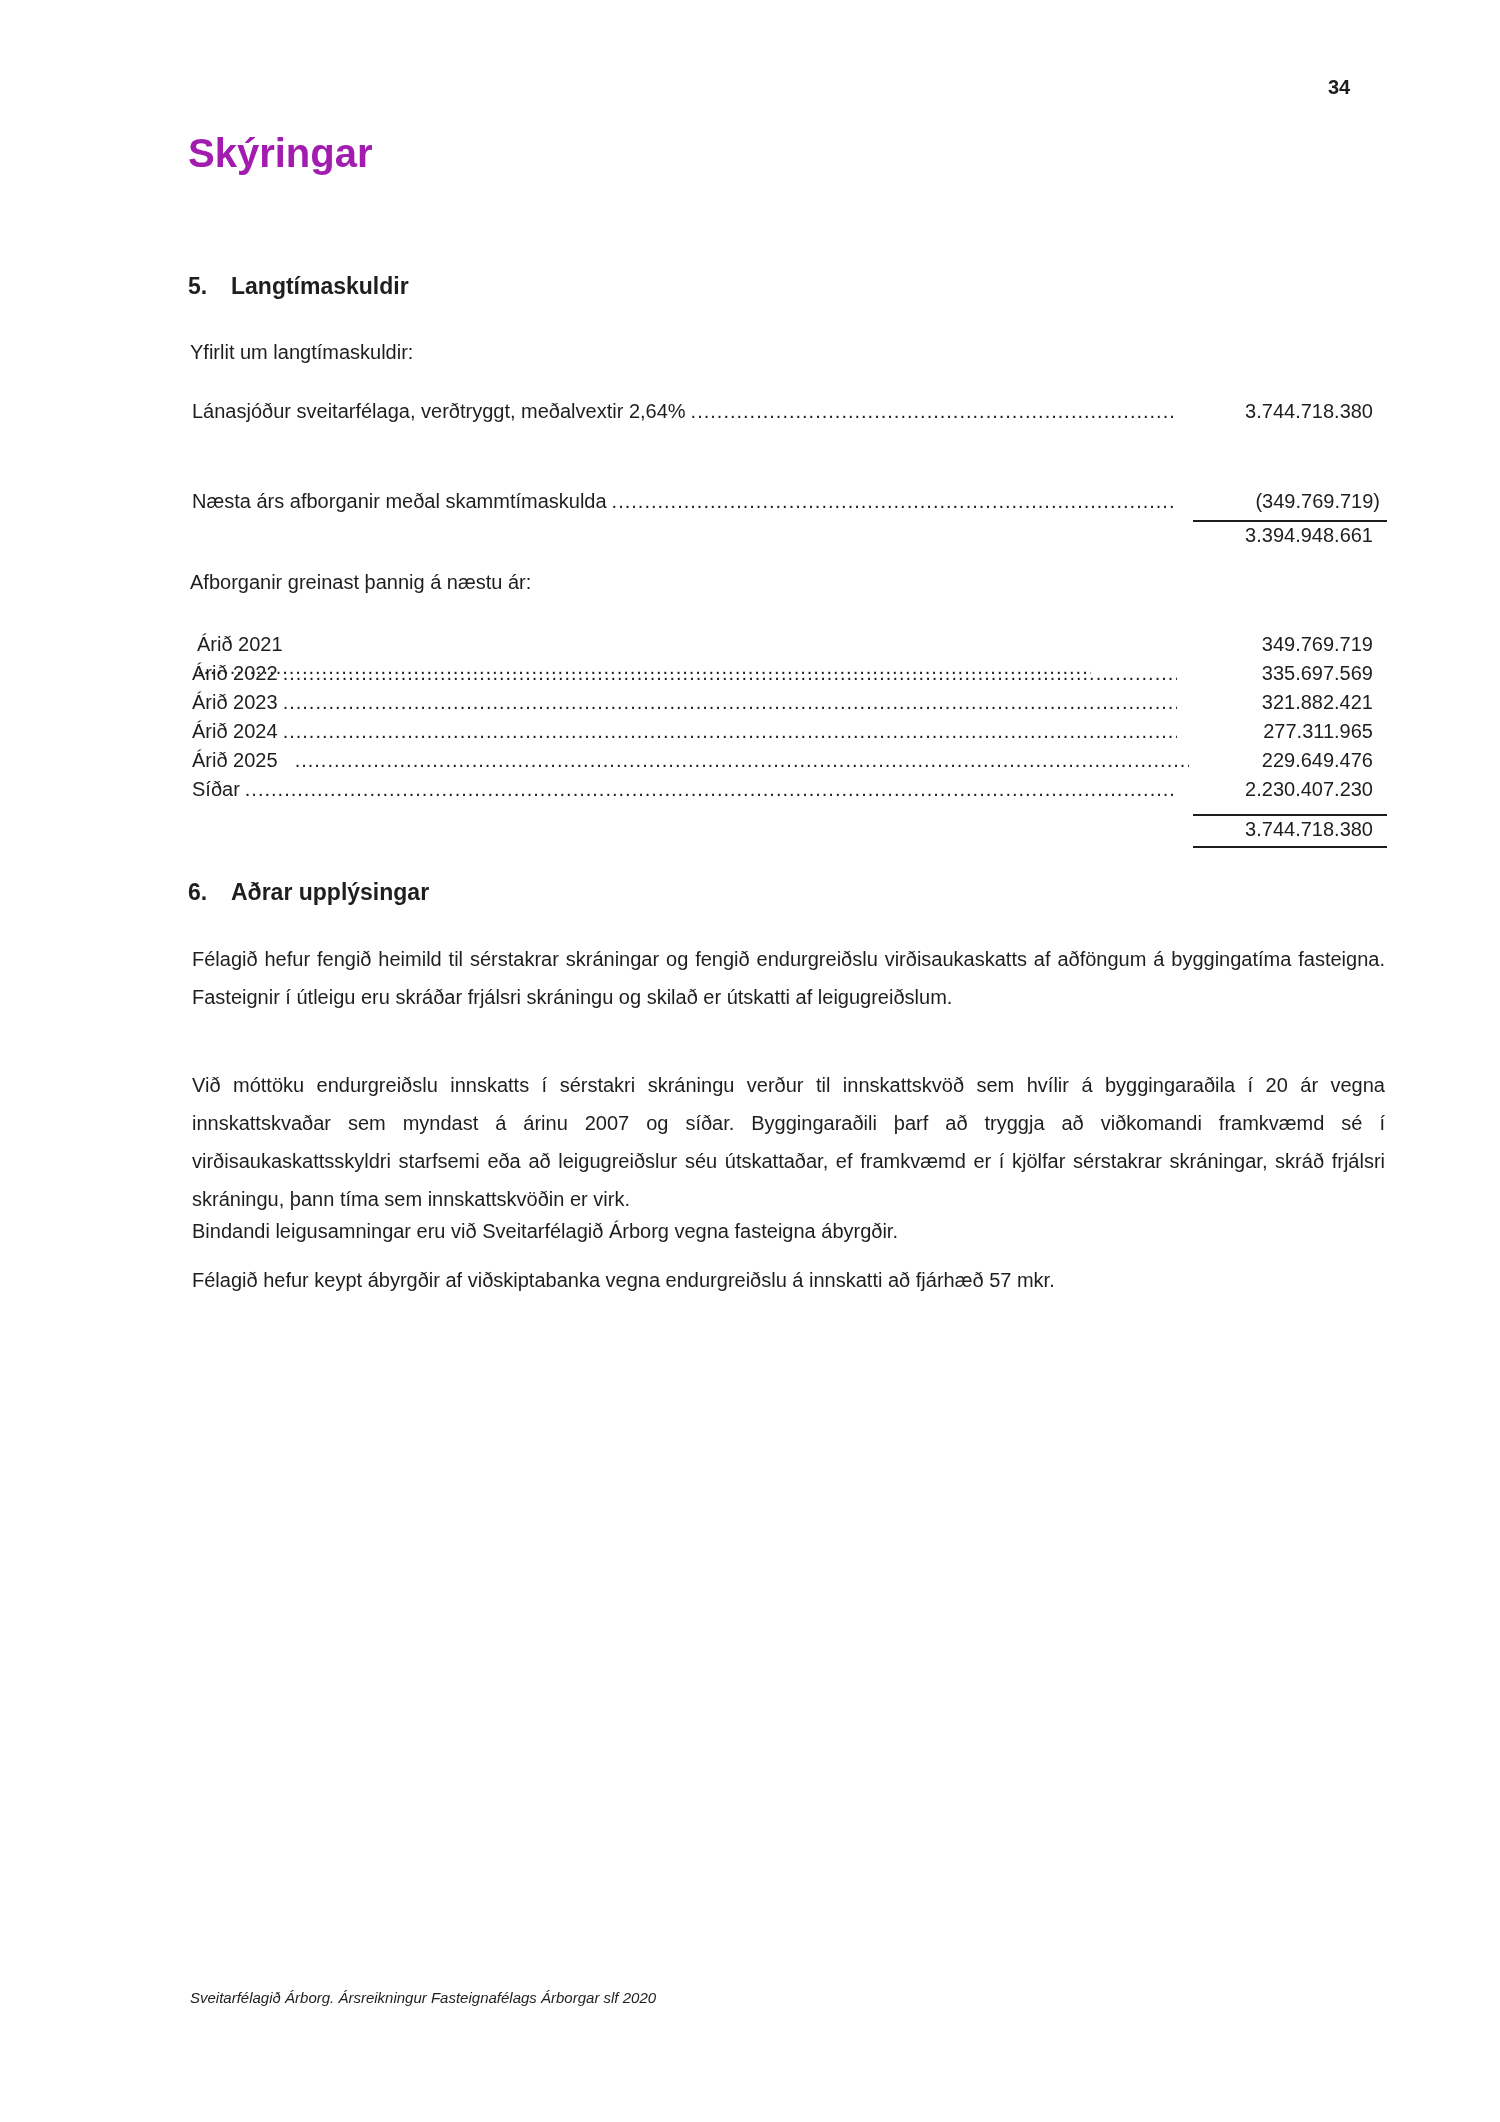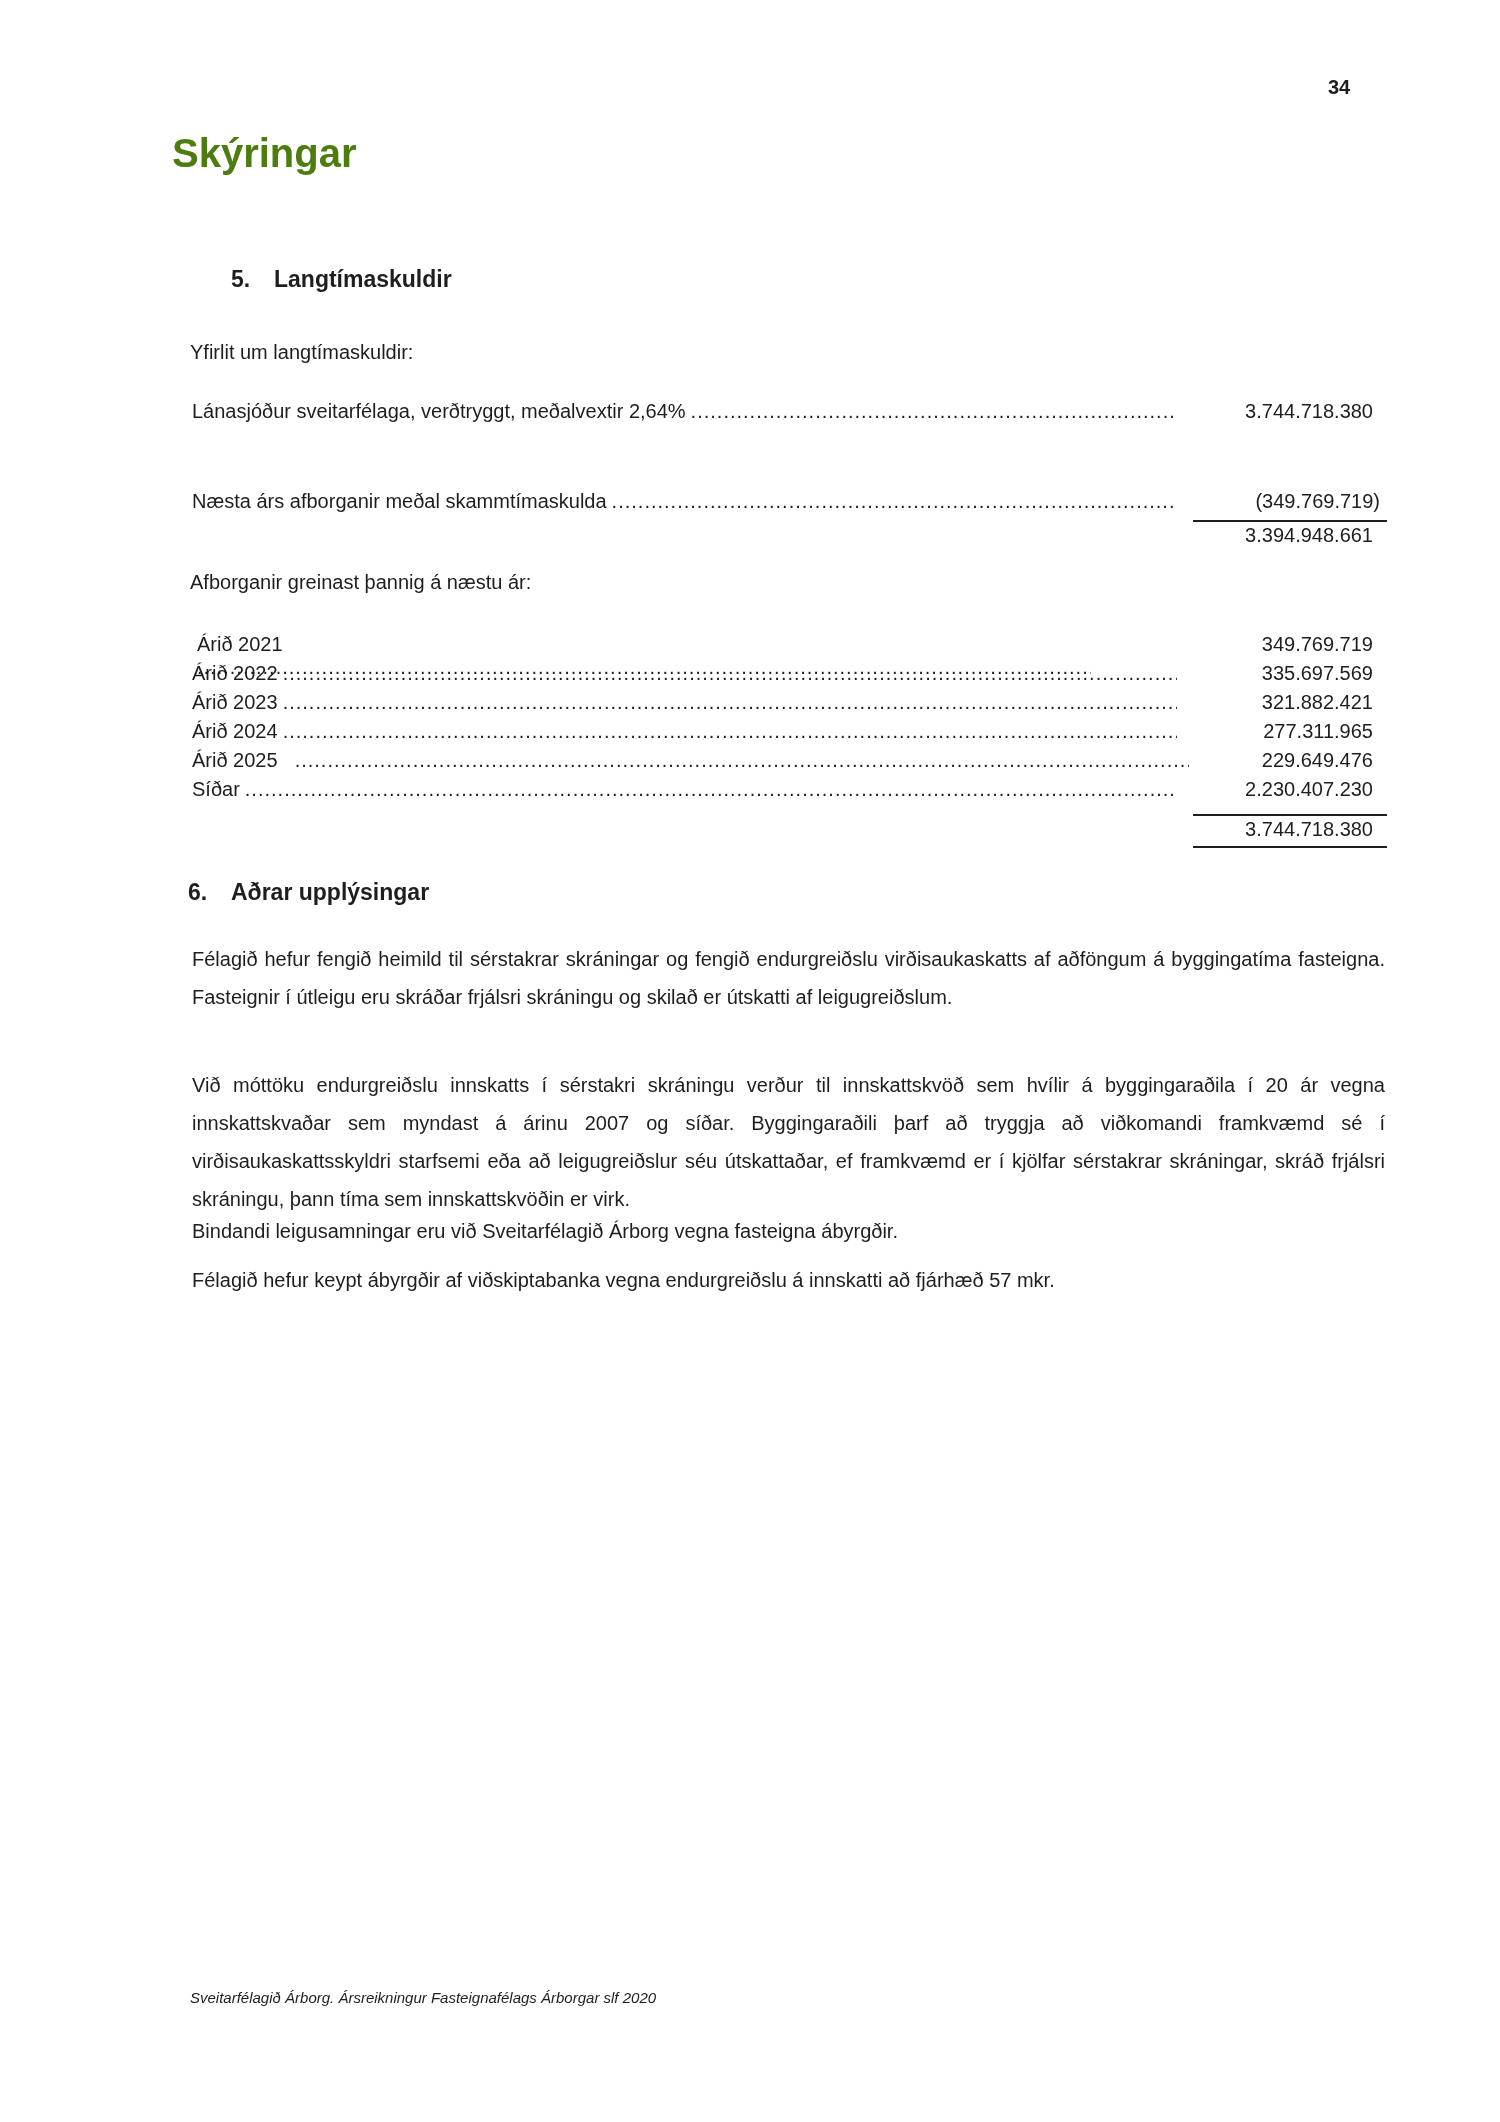--- a/index.html
+++ b/index.html
@@ -2,21 +2,21 @@
 <html><head>
 <meta charset="utf-8">
 <style>
   html, body { margin: 0; padding: 0; background: #ffffff; }
   body {
     width: 1500px; height: 2122px; position: relative; overflow: hidden;
     font-family: "Liberation Sans", sans-serif; color: #1e1e1e;
   }
   .abs { position: absolute; white-space: nowrap; }
   .page-num { left: 1328px; top: 76px; font-size: 20px; font-weight: bold; }
-  .title { left: 172px; top: 131px; font-size: 40px; font-weight: bold; color: #4d7c0f; }
+  .title { left: 188px; top: 131px; font-size: 40px; font-weight: bold; color: #a21caf; }
   .h2 { left: 188px; font-size: 23px; font-weight: bold; }
   .h2 .num { display: inline-block; width: 43px; }
   .body { font-size: 20px; }
   .row {
     position: absolute; left: 192px; width: 1193px; height: 27px;
     display: flex; align-items: baseline; font-size: 20px;
   }
   .row .label { white-space: nowrap; }
   .row .leader {
     flex: 0 0 auto; overflow: hidden; white-space: nowrap;
@@ -31,21 +31,21 @@
     line-height: 38px; text-align: justify;
   }
   .footer { left: 190px; top: 1989px; font-size: 15px; font-style: italic; }
 </style>
 </head>
 <body>
 
 <div class="abs page-num">34</div>
 <div class="abs title">Skýringar</div>
 
-<div class="abs h2" style="top:266px;margin-left:43px;">
+<div class="abs h2" style="top:273px;">
   <span class="num">5.</span><span>Langtímaskuldir</span>
 </div>
 <div class="abs body" style="left:190px; top:341px;">Yfirlit um langtímaskuldir:</div>
 
 <div class="row" style="top:400px;">
   <span class="label">Lánasjóður sveitarfélaga, verðtryggt, meðalvextir 2,64%</span>
   <span class="leader" style="width: 486px;">............................................................................................................................................................................................................................................................................................................</span>
   <span class="value">3.744.718.380</span>
 </div>
 

